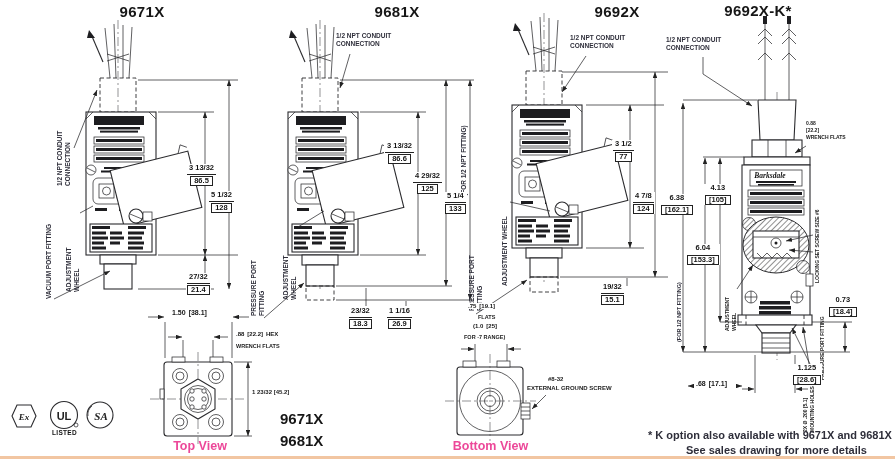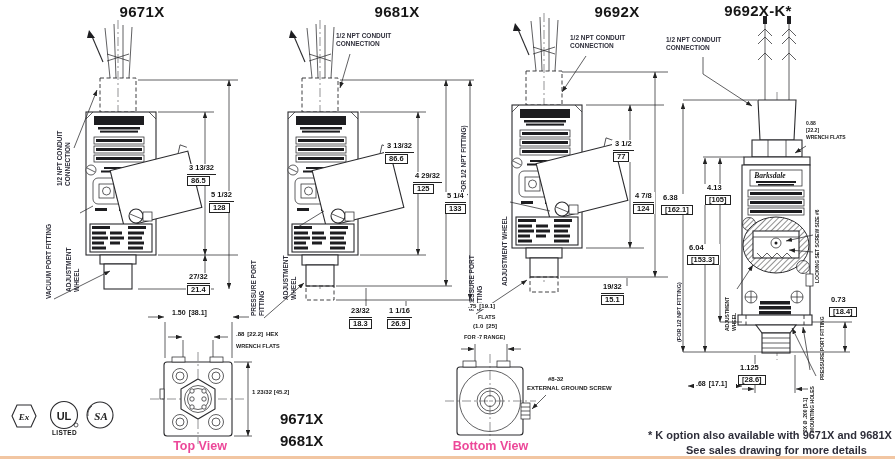--- a/index.html
+++ b/index.html
@@ -14,21 +14,21 @@
   .b{fill:#1d1d20;stroke:none;}
   .w{fill:#fff;stroke:#2b2b2e;stroke-width:1.1;}
   .wt{fill:#fff;stroke:#2b2b2e;stroke-width:.75;}
   .title{position:absolute;font-size:15px;font-weight:bold;color:#161616;text-align:center;letter-spacing:.3px;}
   .lbl{position:absolute;font-size:6.5px;font-weight:bold;color:#2e2e3a;line-height:1.25;white-space:pre-line;}
   .rlabel{position:absolute;font-size:6.5px;font-weight:bold;color:#2e2e3a;line-height:1.25;white-space:pre-line;
           transform:rotate(-90deg);transform-origin:0 0;}
   .rsmall{position:absolute;font-size:5px;font-weight:bold;color:#222;line-height:1.3;white-space:pre-line;
           transform:rotate(-90deg);transform-origin:0 0;}
   .tiny{position:absolute;font-size:5px;font-weight:bold;color:#222;line-height:1.35;white-space:pre-line;}
-  .dim{position:absolute;color:#141414;font-weight:bold;font-size:7.5px;line-height:1.15;
+  .dim{position:absolute;text-align:center;color:#141414;font-weight:bold;font-size:7.5px;line-height:1.15;
        background:#fff;padding:0 1px;}
   .fin{padding:0 2px 1px;border-bottom:1px solid #222;white-space:nowrap;}
   .fin.nob{border-bottom:none;}
   .fmm{display:inline-block;border:1.1px solid #222;margin:1px auto 0;padding:0 3px;white-space:nowrap;}
   .inline-dim{position:absolute;display:flex;gap:3px;font-size:7px;font-weight:bold;color:#141414;background:#fff;
               white-space:nowrap;align-items:flex-start;}
   .view-label{position:absolute;font-size:12.5px;font-weight:bold;color:#ec4899;text-align:center;}
   .big-model{position:absolute;font-size:15px;font-weight:bold;color:#161616;}
   .note{position:absolute;font-size:11.5px;font-weight:bold;color:#2e2e3a;}
   .fn{position:absolute;font-size:11px;font-weight:bold;color:#2e2e3a;}
@@ -413,21 +413,21 @@
   <div class="rsmall" style="left:819px;top:380px">PRESSURE PORT FITTING</div>
   <div class="rsmall" style="left:802px;top:432px">2X Ø .200 [5.1]
 MOUNTING HOLES</div>
   <div class="dim" style="left:828px;top:296px">
     <div class="fin nob">0.73</div><div class="fmm">[18.4]</div>
   </div>
   <div class="inline-dim" style="left:696px;top:380px">
     <span>.68</span>
       <span>[17.1]</span>
   </div>
-  <div class="dim" style="left:737px;top:364px">
+  <div class="dim" style="left:792px;top:364px">
     <div class="fin nob">1.125</div><div class="fmm">[28.6]</div>
   </div>
   <div class="brand" style="left:752px;top:171px;width:36px">Barksdale</div>
 
   <div class="inline-dim" style="left:172px;top:309px">
     <span>1.50</span>
       <span>[38.1]</span>
   </div>
   <div class="inline-dim" style="left:236px;top:331px;font-size:6px">
     <span>.88</span>

